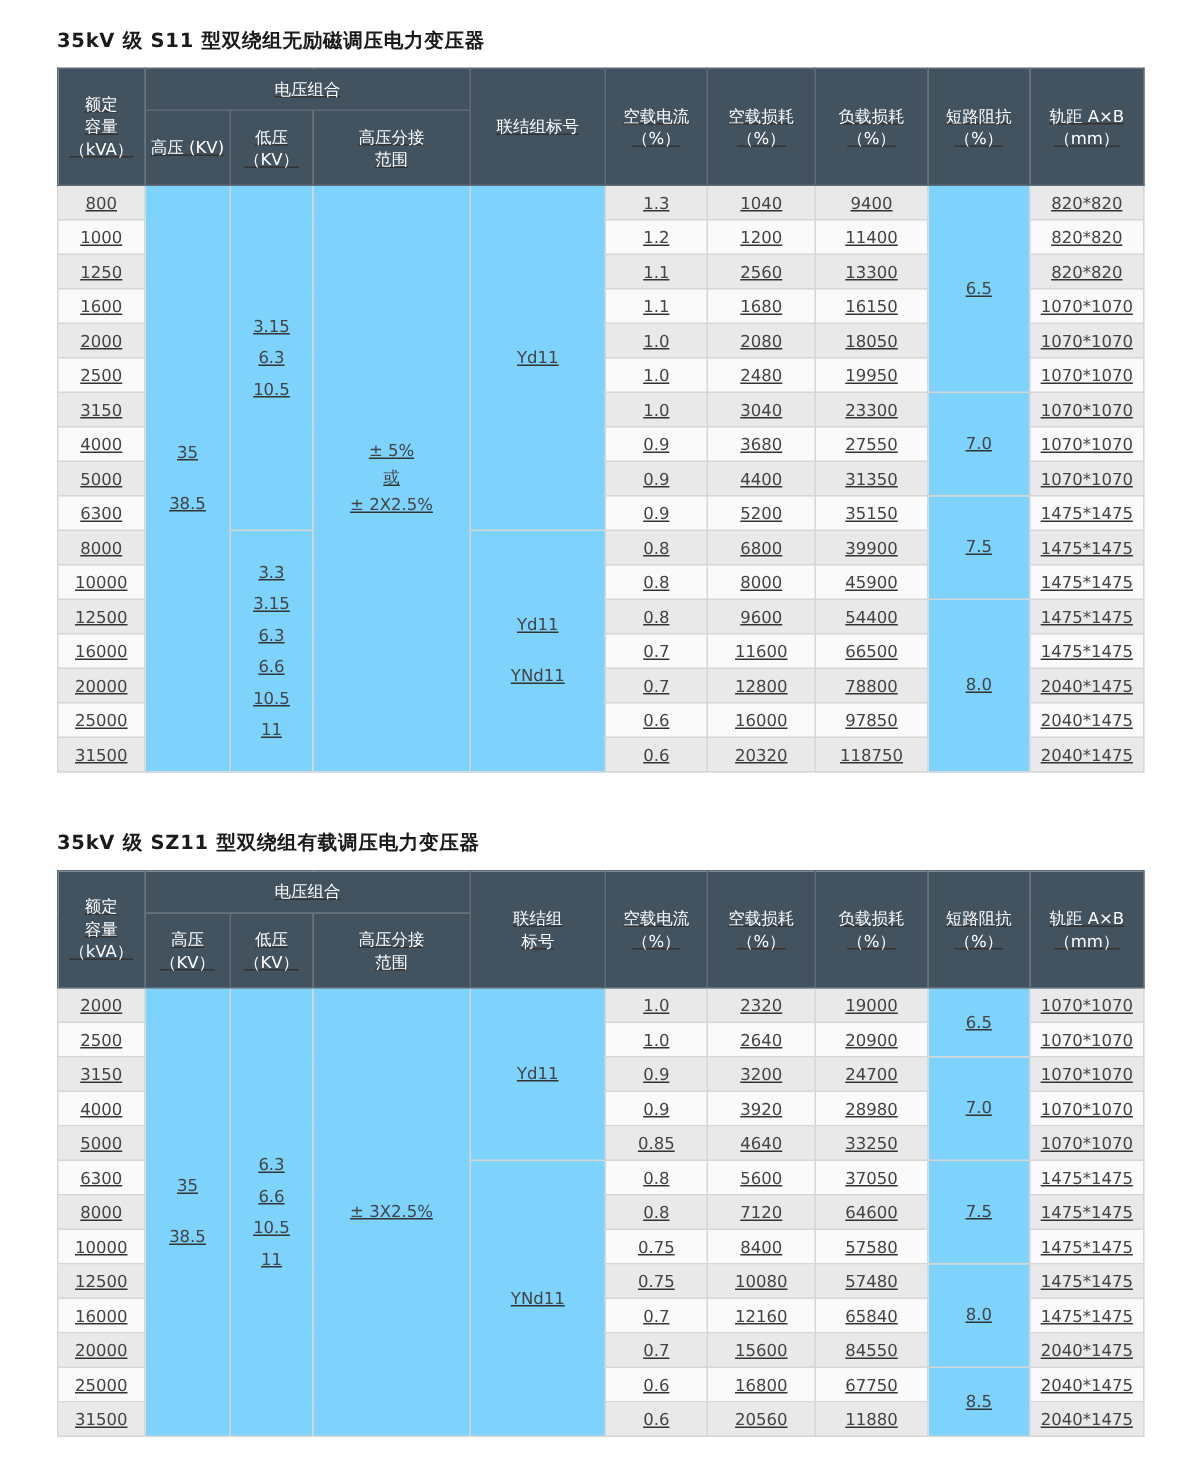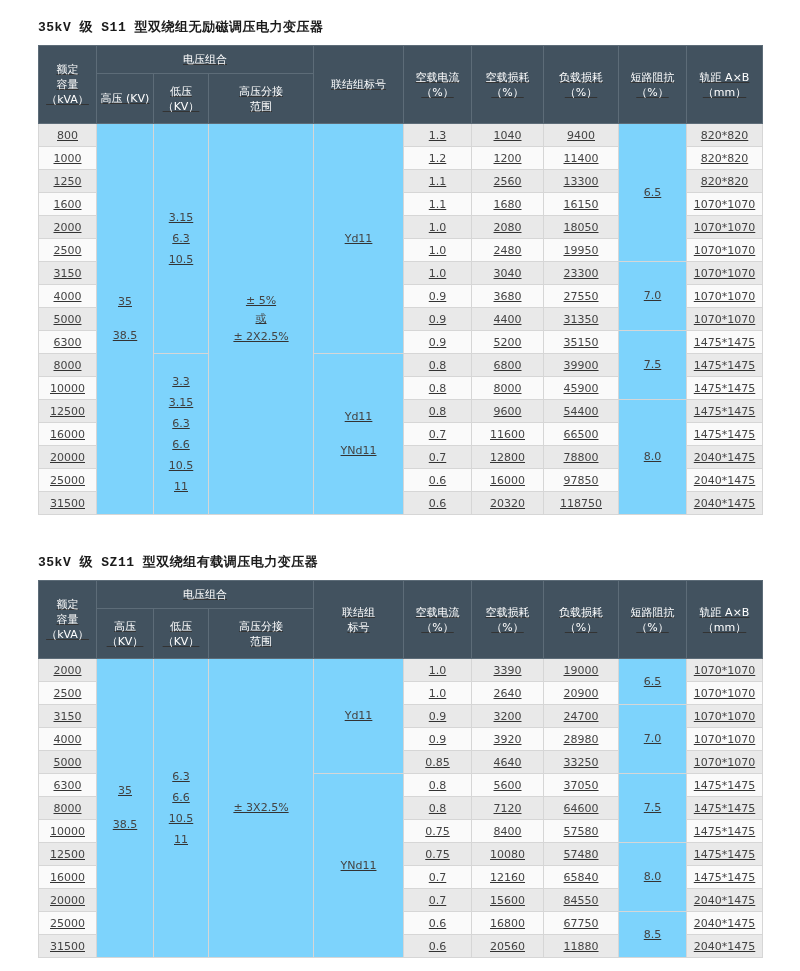--- a/index.html
+++ b/index.html
@@ -11,21 +11,20 @@
     font-family: "DejaVu Sans", "Liberation Sans", sans-serif;
     color: #333;
   }
   .page { padding: 6px 38px 24px 38px; }
   .table-title {
     font-size: 13px;
     font-weight: bold;
     color: #1a1a1a;
     margin: 12px 0 9px 0;
     letter-spacing: 0.5px;
-    font-family: Liberation Mono, monospace;
   }
   section + section .table-title { margin-top: 38px; }
   table {
     border-collapse: collapse;
     table-layout: fixed;
     width: 724px;
     font-size: 11px;
     text-decoration: underline;
   }
   thead th {
@@ -367,21 +366,21 @@
                 <div>10.5</div>
                 <div>11</div>
               </td>
               <td class="merged cell-tap" rowspan="13">
                 <div>± 3X2.5%</div>
               </td>
               <td class="merged cell-conn" rowspan="5">
                 <div>Yd11</div>
               </td>
               <td class="data">1.0</td>
-              <td class="data">3390</td>
+              <td class="data">2320</td>
               <td class="data">19000</td>
               <td class="merged cell-impedance" rowspan="2">
                 <div>6.5</div>
               </td>
               <td class="data">1070*1070</td>
             </tr>
             <tr class="even">
               <td class="data">2500</td>
               <td class="data">1.0</td>
               <td class="data">2640</td>

